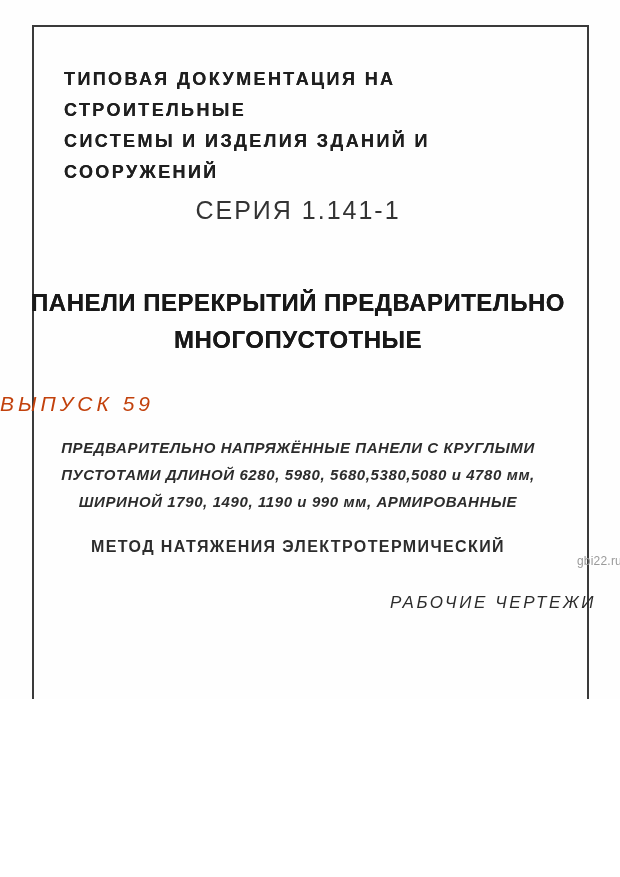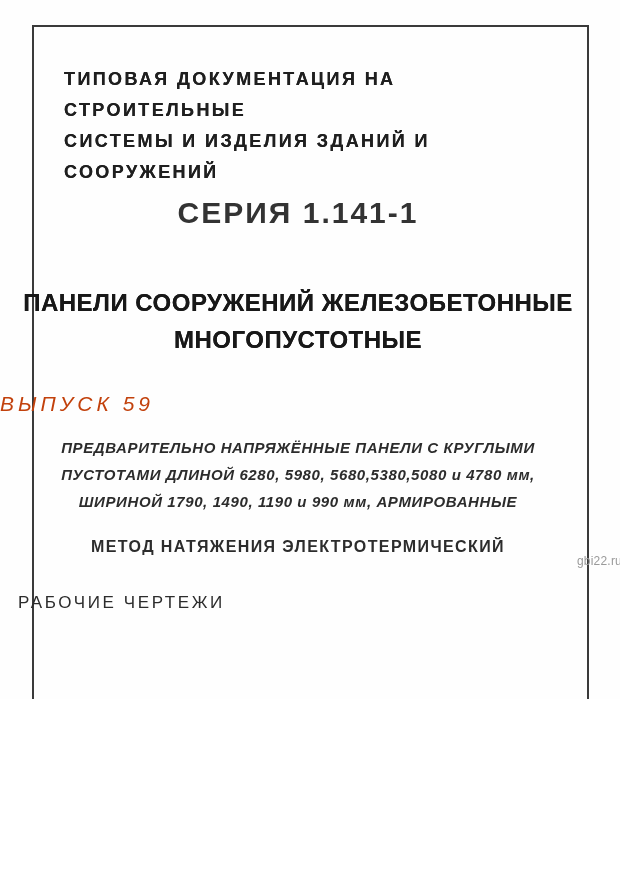--- a/index.html
+++ b/index.html
@@ -38,22 +38,22 @@
     line-height: 31px;
     color: #1f1f1f;
     text-shadow: 0 0 0.5px #1f1f1f;
   }
   .series-title {
     position: absolute;
     left: 0;
     top: 196px;
     width: 596px;
     text-align: center;
-    font-size: 30px;
-    font-weight: bold;
+    font-size: 25px;
+    font-weight: normal;
     letter-spacing: 2px;
     color: #333333;
   }
   .main-title {
     position: absolute;
     left: 0;
     top: 284px;
     width: 596px;
     text-align: center;
     font-size: 24px;
@@ -92,25 +92,26 @@
     top: 538px;
     width: 596px;
     text-align: center;
     font-size: 16px;
     font-weight: bold;
     letter-spacing: 1.4px;
     color: #2c2c2c;
   }
   .doctype-line {
     position: absolute;
-    left: 18px;
+    left: 0;
     top: 593px;
     width: 596px;
-    text-align: left;
+    text-align: right;
     font-size: 17px;
+    font-style: italic;
     letter-spacing: 2.6px;
     color: #2c2c2c;
   }
   .stamp {
     position: absolute;
     left: 133px;
     top: 694px;
     width: 150px;
   }
   .stamp-number {
@@ -152,21 +153,21 @@
   <div class="frame"></div>
 
   <div class="header-block">
     <div>ТИПОВАЯ ДОКУМЕНТАЦИЯ НА СТРОИТЕЛЬНЫЕ</div>
     <div>СИСТЕМЫ И ИЗДЕЛИЯ ЗДАНИЙ И СООРУЖЕНИЙ</div>
   </div>
 
   <div class="series-title">СЕРИЯ 1.141-1</div>
 
   <div class="main-title">
-    <div>ПАНЕЛИ СООРУЖЕНИЙ ЖЕЛЕЗОБЕТОННЫЕ</div>
+    <div>ПАНЕЛИ ПЕРЕКРЫТИЙ ПРЕДВАРИТЕЛЬНО</div>
     <div>МНОГОПУСТОТНЫЕ</div>
   </div>
 
   <div class="issue-line">ВЫПУСК 59</div>
 
   <div class="description">
     <div>ПРЕДВАРИТЕЛЬНО НАПРЯЖЁННЫЕ ПАНЕЛИ С КРУГЛЫМИ</div>
     <div>ПУСТОТАМИ ДЛИНОЙ 6280, 5980, 5680,5380,5080 и 4780 мм,</div>
     <div>ШИРИНОЙ 1790, 1490, 1190 и 990 мм, АРМИРОВАННЫЕ</div>
   </div>

